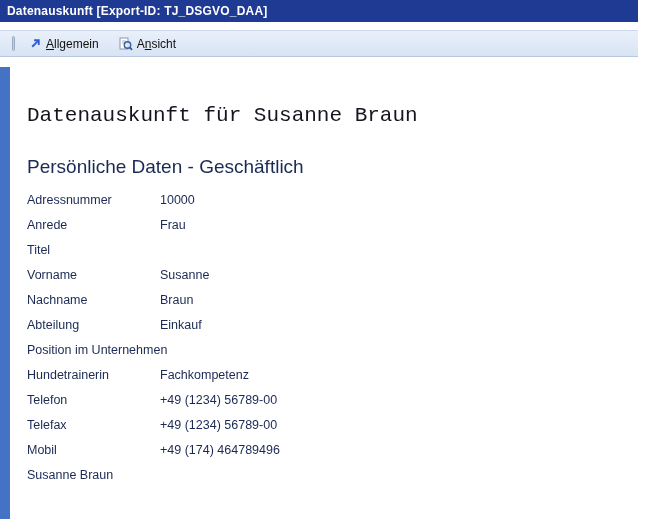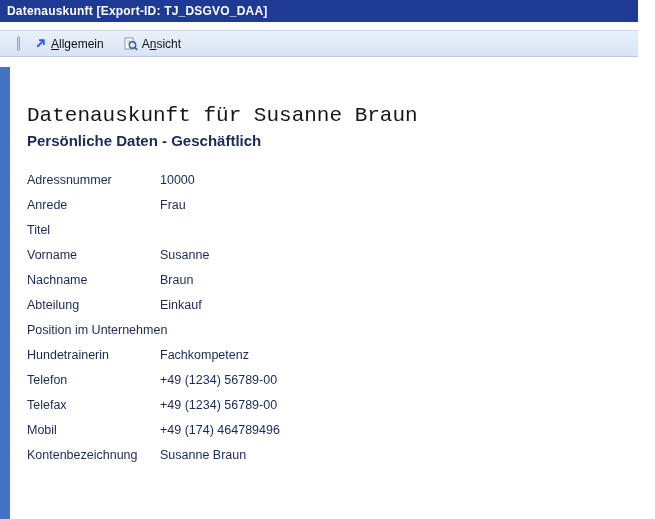--- a/index.html
+++ b/index.html
@@ -30,21 +30,21 @@
   }
 
   
   .toolbar-gap-top{height:8px;flex:0 0 8px;background:#ffffff;}
   .toolbar{
     height:27px;flex:0 0 27px;
     background:linear-gradient(to bottom,#e9f0fa,#d8e4f4);
     border-top:1px solid #cdd9ea;
     border-bottom:1px solid var(--toolbar_border);
     display:flex;align-items:center;
-    padding-left:15px;
+    padding-left:10px;
   }
   .grip{
     width:3px;height:15px;margin:0 6px 0 2px;
     background:#c3d0e2;border:1px solid #9aaac2;border-radius:2px;
   }
   .tbtn{
     display:flex;align-items:center;gap:4px;
     padding:2px 6px;margin-right:6px;
     font-size:12px;color:#111111;cursor:default;border:1px solid transparent;border-radius:2px;
   }
@@ -61,25 +61,26 @@
     padding:0 20px 0 17px;overflow:hidden;
     color:var(--body_text);
   }
   .page-title{
     margin-top:34px;
     font-size:21px;line-height:29px;font-weight:400;
     color:var(--heading_text);
     font-family:Liberation Mono, monospace;
   }
   .section-title{
-    font-size:15px;line-height:21px;font-weight:700;
+    margin-top:26px;
+    font-size:19px;line-height:21px;font-weight:400;
     color:var(--body_text);
   }
   .fields{margin-top:16px;}
-  .row{height:25px;display:flex;align-items:center;font-size:12.5px;}
+  .row{height:25px;display:flex;align-items:flex-start;font-size:12.5px;}
   .flabel{flex:0 0 auto;min-width:133px;padding-right:2px;}
   .fvalue{flex:1 1 auto;white-space:nowrap;}
 </style>
 </head>
 <body>
 
 <div class="window">
 
   <div class="titlebar">
     <span>Datenauskunft [Export-ID: TJ_DSGVO_DAA]</span>
@@ -162,20 +163,19 @@
         </div>
         <div class="row">
           <span class="flabel">Telefax</span>
           <span class="fvalue">+49 (1234) 56789-00</span>
         </div>
         <div class="row">
           <span class="flabel">Mobil</span>
           <span class="fvalue">+49 (174) 464789496</span>
         </div>
         <div class="row">
-          <span class="flabel">Kontenbezeichnung</span>
           <span class="fvalue">Susanne Braun</span>
         </div>
       </div>
     </div>
   </div>
 
 </div>
 
 </body></html>

